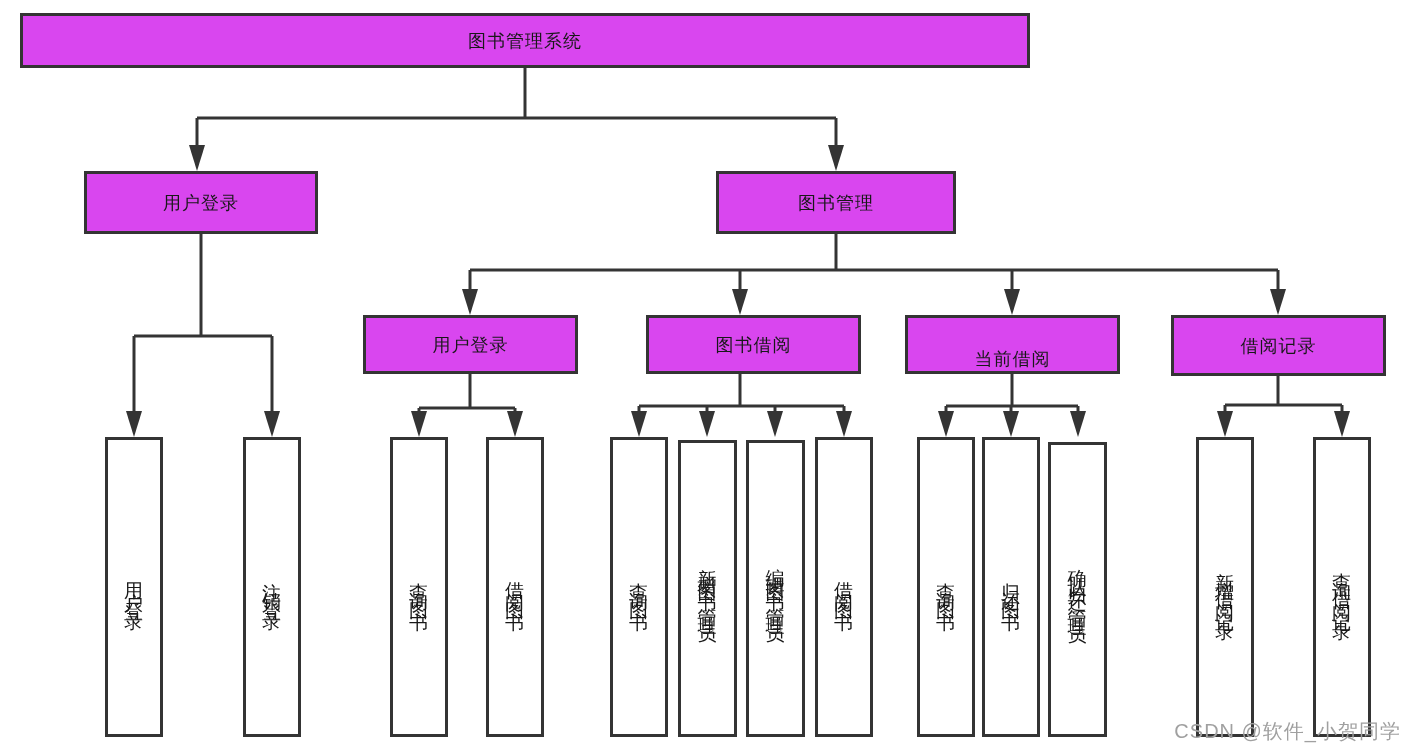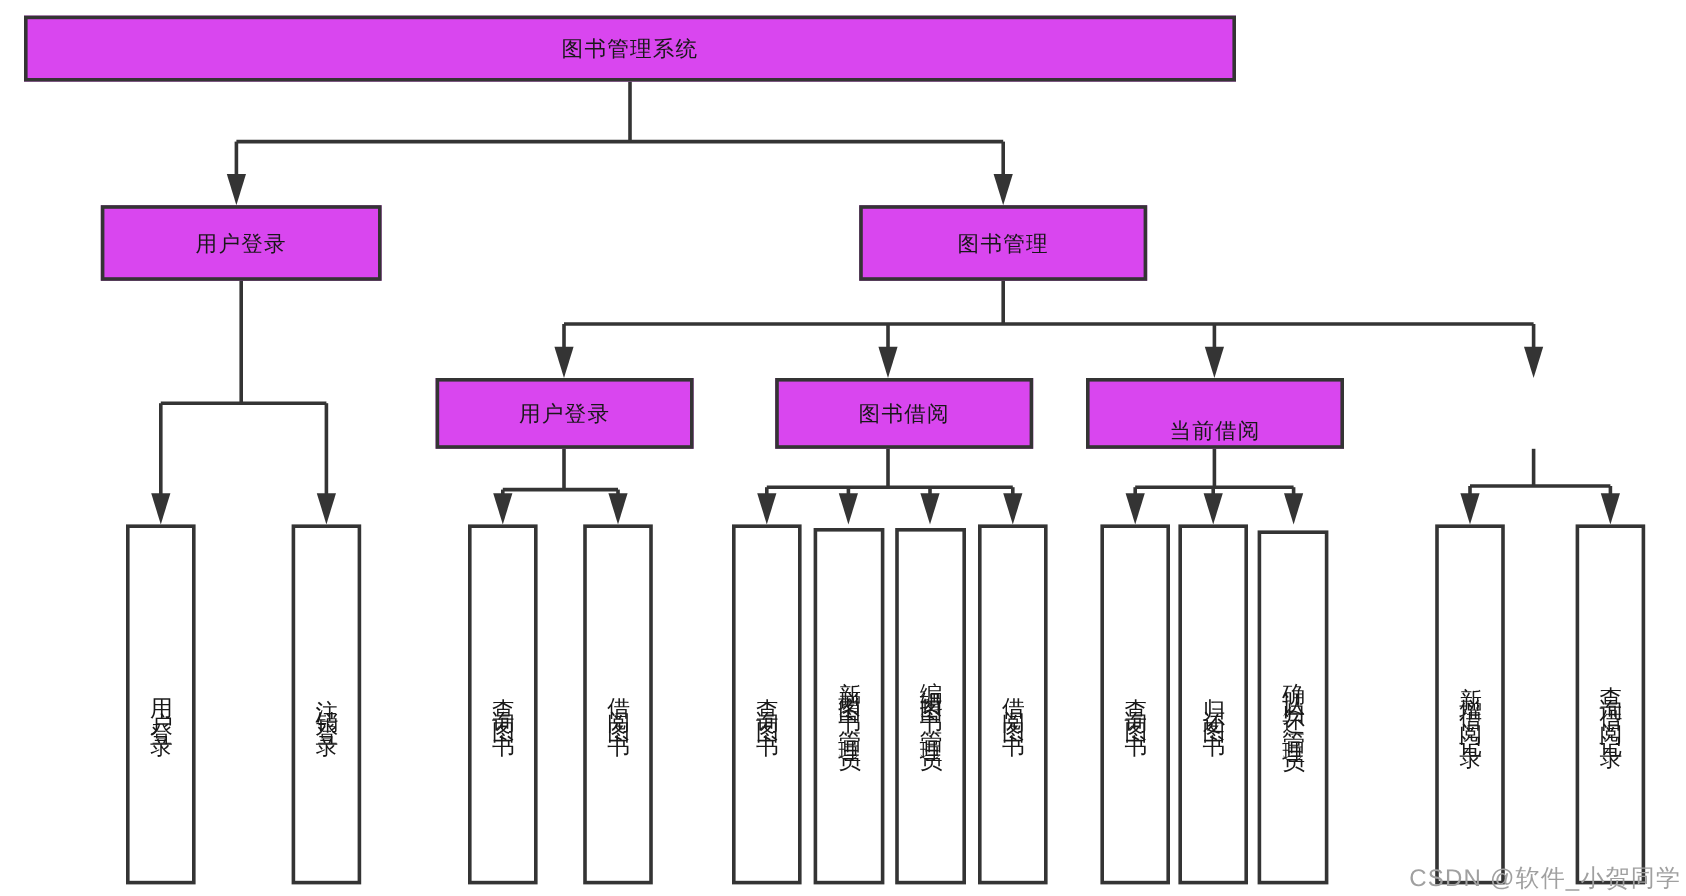--- a/index.html
+++ b/index.html
@@ -139,20 +139,23 @@
 
   <div class="hbox" style="left:363px;top:315px;width:215px;height:59px;">
     <span>用户登录</span>
   </div>
   <div class="hbox" style="left:646px;top:315px;width:215px;height:59px;">
     <span>图书借阅</span>
   </div>
   <div class="hbox" style="left:905px;top:315px;width:215px;height:59px;align-items:flex-end;">
     <span>当前借阅</span>
   </div>
+  <div class="hbox" style="left:1171px;top:315px;width:215px;height:61px;">
+    <span>借阅记录</span>
+  </div>
 
   <div class="vbox" style="left:105px;top:437px;width:58px;height:300px;">
     <span class="vlabel">用户登录</span>
   </div>
   <div class="vbox" style="left:243px;top:437px;width:58px;height:300px;">
     <span class="vlabel">注销登录</span>
   </div>
 
   <div class="vbox" style="left:390px;top:437px;width:58px;height:300px;">
     <span class="vlabel">查询图书</span>

